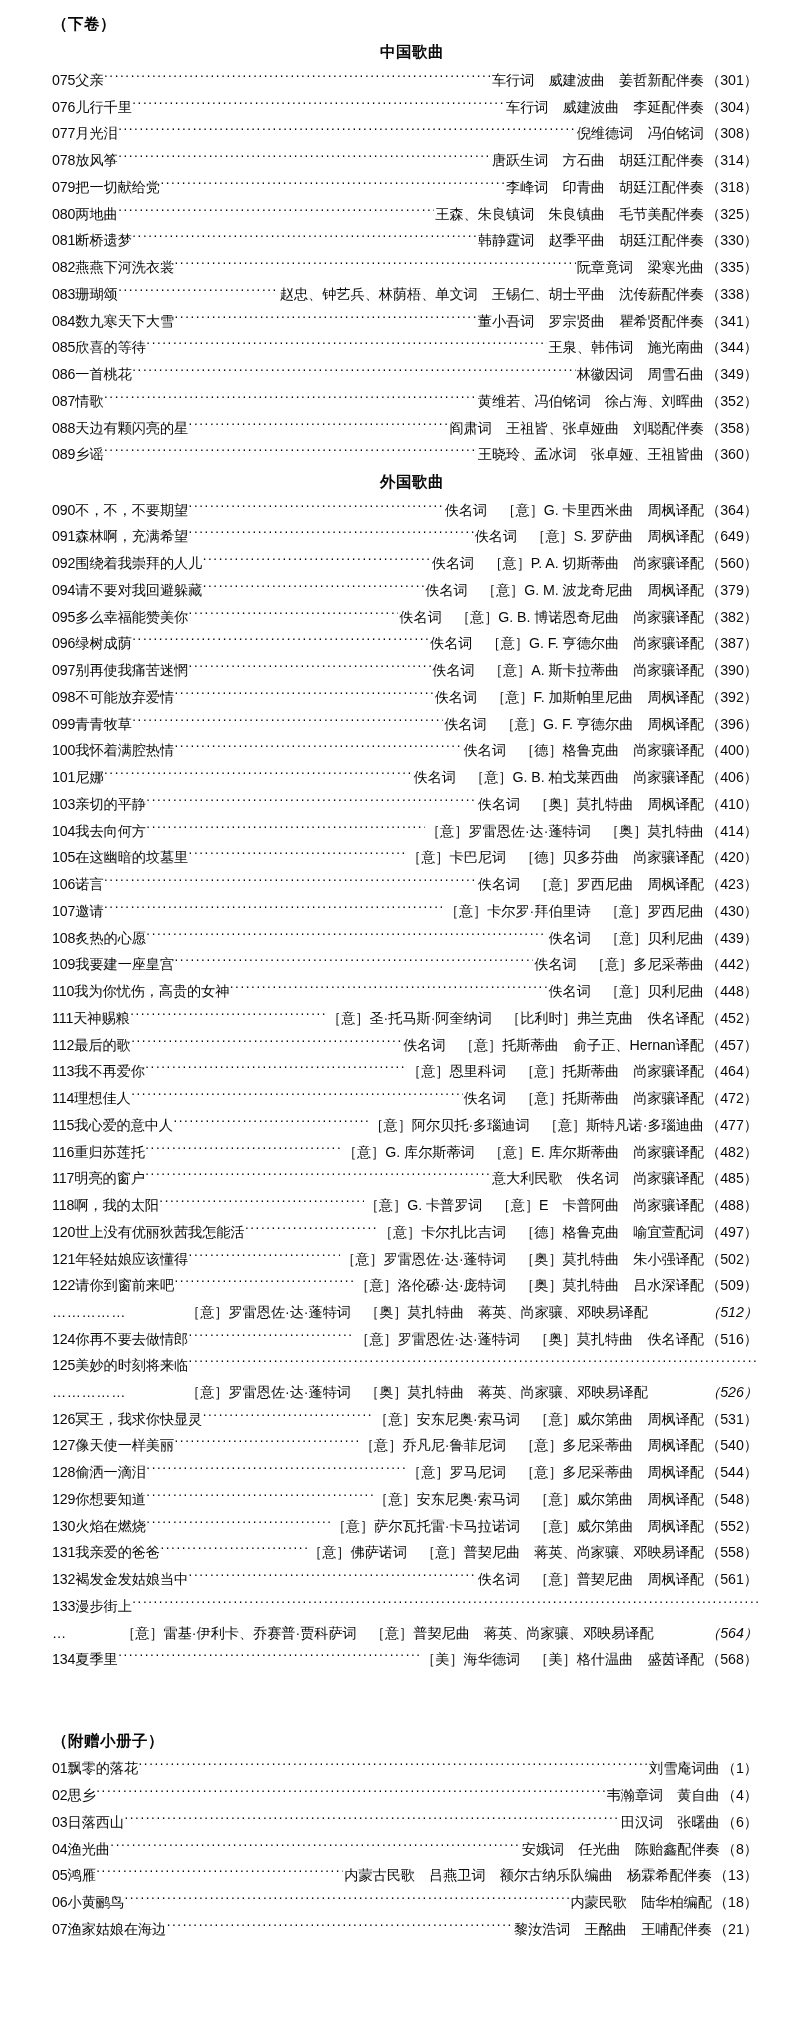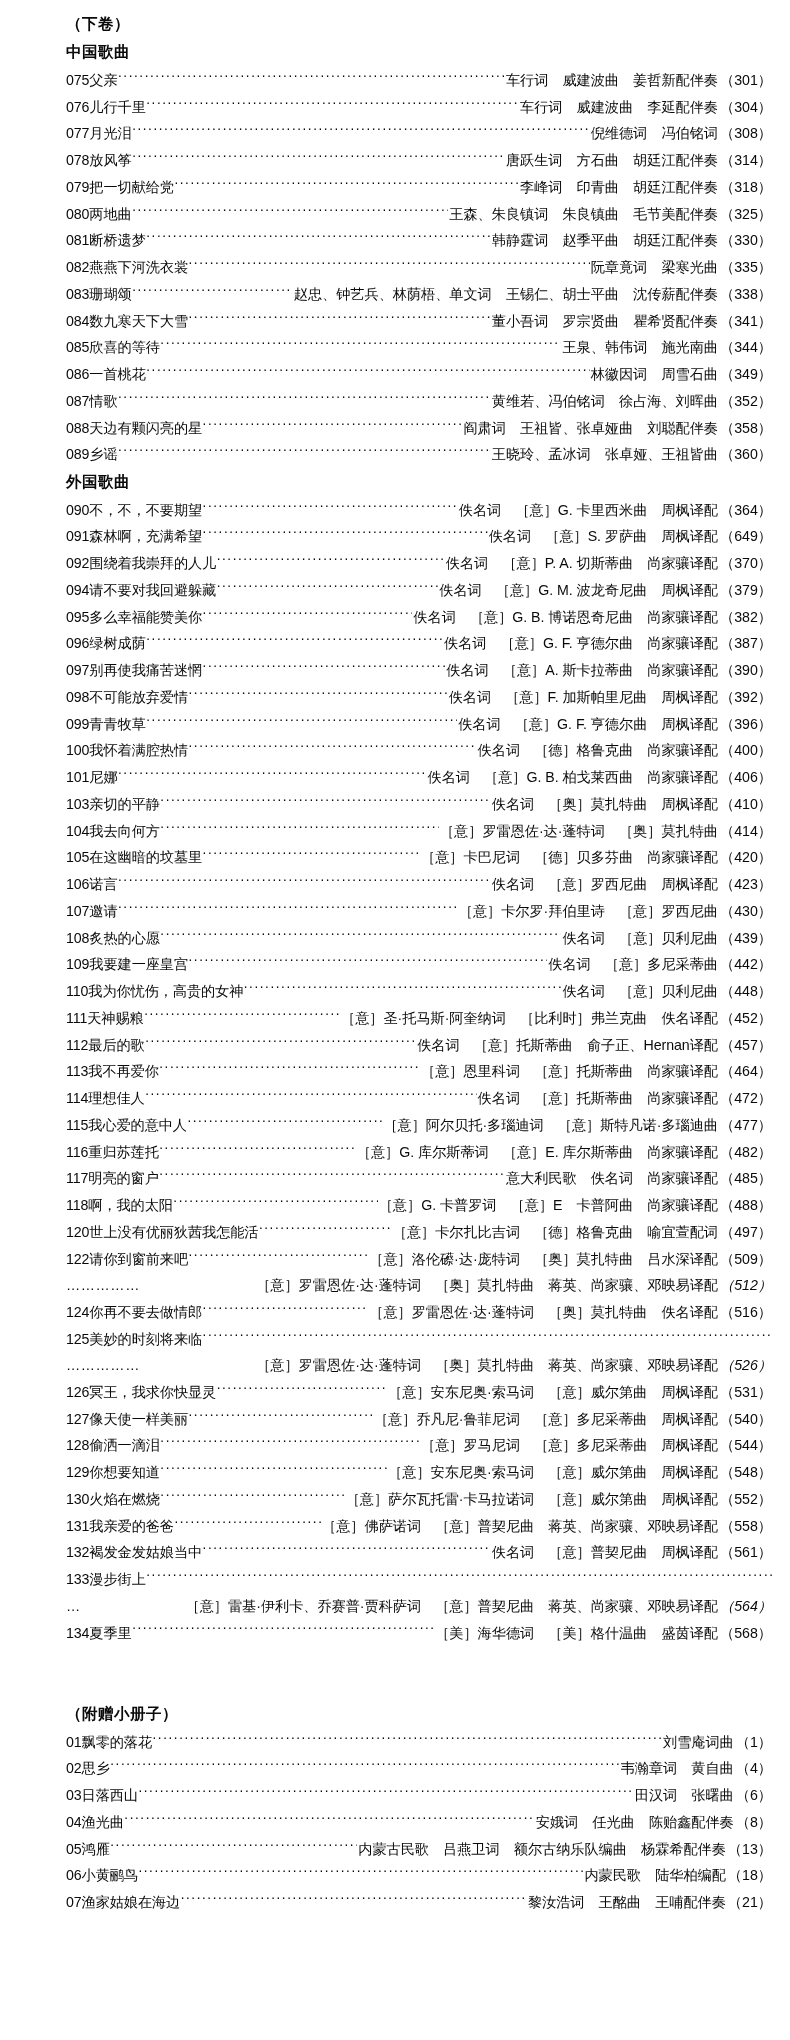--- a/index.html
+++ b/index.html
@@ -12,31 +12,32 @@
     height: 2040px;
     font-family: "Liberation Sans", "DejaVu Sans", sans-serif;
     color: #0a0a0a;
     overflow: hidden;
   }
   .page {
     width: 790px;
     height: 2040px;
     position: relative;
     box-sizing: border-box;
-    padding: 14px 18px 0 66px;
+    padding: 14px 18px 0 52px;
   }
   .section-head {
     font-size: 15.5px;
     font-weight: bold;
     letter-spacing: 0.5px;
     margin: 0 0 9px 0;
     line-height: 1.25;
     white-space: nowrap;
   }
   .section-head.sub {
+    text-align: center;
   }
   .entry {
     display: flex;
     align-items: baseline;
     font-size: 14.2px;
     line-height: 1.28;
     margin-bottom: 8.4px;
     white-space: nowrap;
     width: 706px;
   }
@@ -77,21 +78,21 @@
   .entry.cont-head .leader { flex: 1 1 auto; }
   .entry.cont-body {
     justify-content: flex-start;
   }
   .entry.cont-body .lead-short {
     flex: 0 0 auto;
     letter-spacing: 0.6px;
   }
   .entry.cont-body .credits {
     flex: 1 1 auto;
-    text-align: right;
+    text-align: center;
     padding-left: 4px;
   }
   .entry.cont-body .page-no { flex: 0 0 auto; font-style: italic; }
   .gap {
     height: 54px;
   }
 </style>
 </head>
 <body>
 
@@ -207,21 +208,21 @@
         <div class="entry">
           <span class="title">091森林啊，充满希望</span>
           <span class="leader"></span>
           <span class="credits">佚名词　［意］S. 罗萨曲　周枫译配</span>
           <span class="page-no">（649）</span>
         </div>
         <div class="entry">
           <span class="title">092围绕着我崇拜的人儿</span>
           <span class="leader"></span>
           <span class="credits">佚名词　［意］P. A. 切斯蒂曲　尚家骧译配</span>
-          <span class="page-no">（370）</span>
+          <span class="page-no">（560）</span>
         </div>
         <div class="entry">
           <span class="title">094请不要对我回避躲藏</span>
           <span class="leader"></span>
           <span class="credits">佚名词　［意］G. M. 波龙奇尼曲　周枫译配</span>
           <span class="page-no">（379）</span>
         </div>
         <div class="entry">
           <span class="title">095多么幸福能赞美你</span>
           <span class="leader"></span>
@@ -358,20 +359,26 @@
           <span class="title">118啊，我的太阳</span>
           <span class="leader"></span>
           <span class="credits">［意］G. 卡普罗词　［意］E　卡普阿曲　尚家骧译配</span>
           <span class="page-no">（488）</span>
         </div>
         <div class="entry">
           <span class="title">120世上没有优丽狄茜我怎能活</span>
           <span class="leader"></span>
           <span class="credits">［意］卡尔扎比吉词　［德］格鲁克曲　喻宜萱配词</span>
           <span class="page-no">（497）</span>
+        </div>
+        <div class="entry">
+          <span class="title">121年轻姑娘应该懂得</span>
+          <span class="leader"></span>
+          <span class="credits">［意］罗雷恩佐·达·蓬特词　［奥］莫扎特曲　朱小强译配</span>
+          <span class="page-no">（502）</span>
         </div>
         <div class="entry">
           <span class="title">122请你到窗前来吧</span>
           <span class="leader"></span>
           <span class="credits">［意］洛伦礤·达·庞特词　［奥］莫扎特曲　吕水深译配</span>
           <span class="page-no">（509）</span>
         </div>
         <div class="entry cont-body">
           <span class="lead-short">……………</span>
           <span class="credits">［意］罗雷恩佐·达·蓬特词　［奥］莫扎特曲　蒋英、尚家骧、邓映易译配</span>

